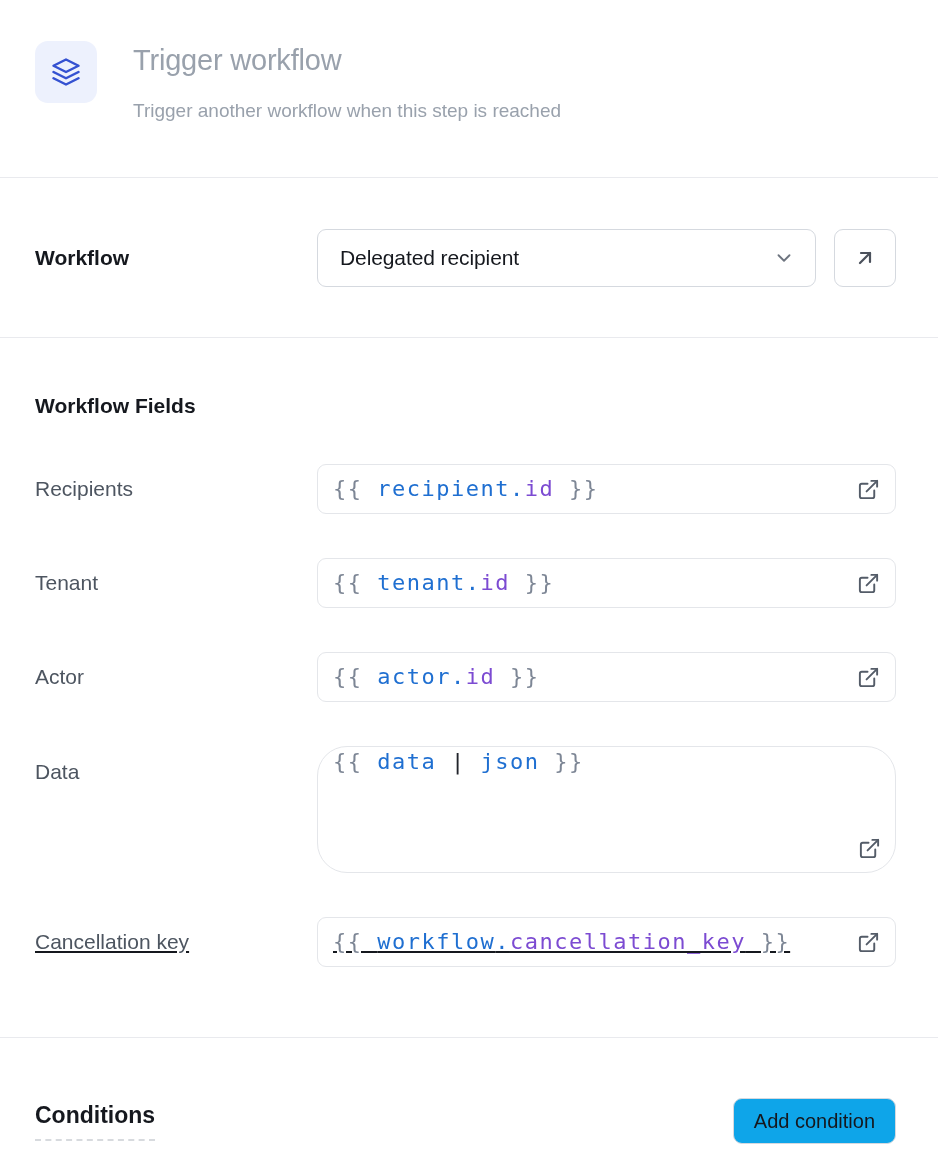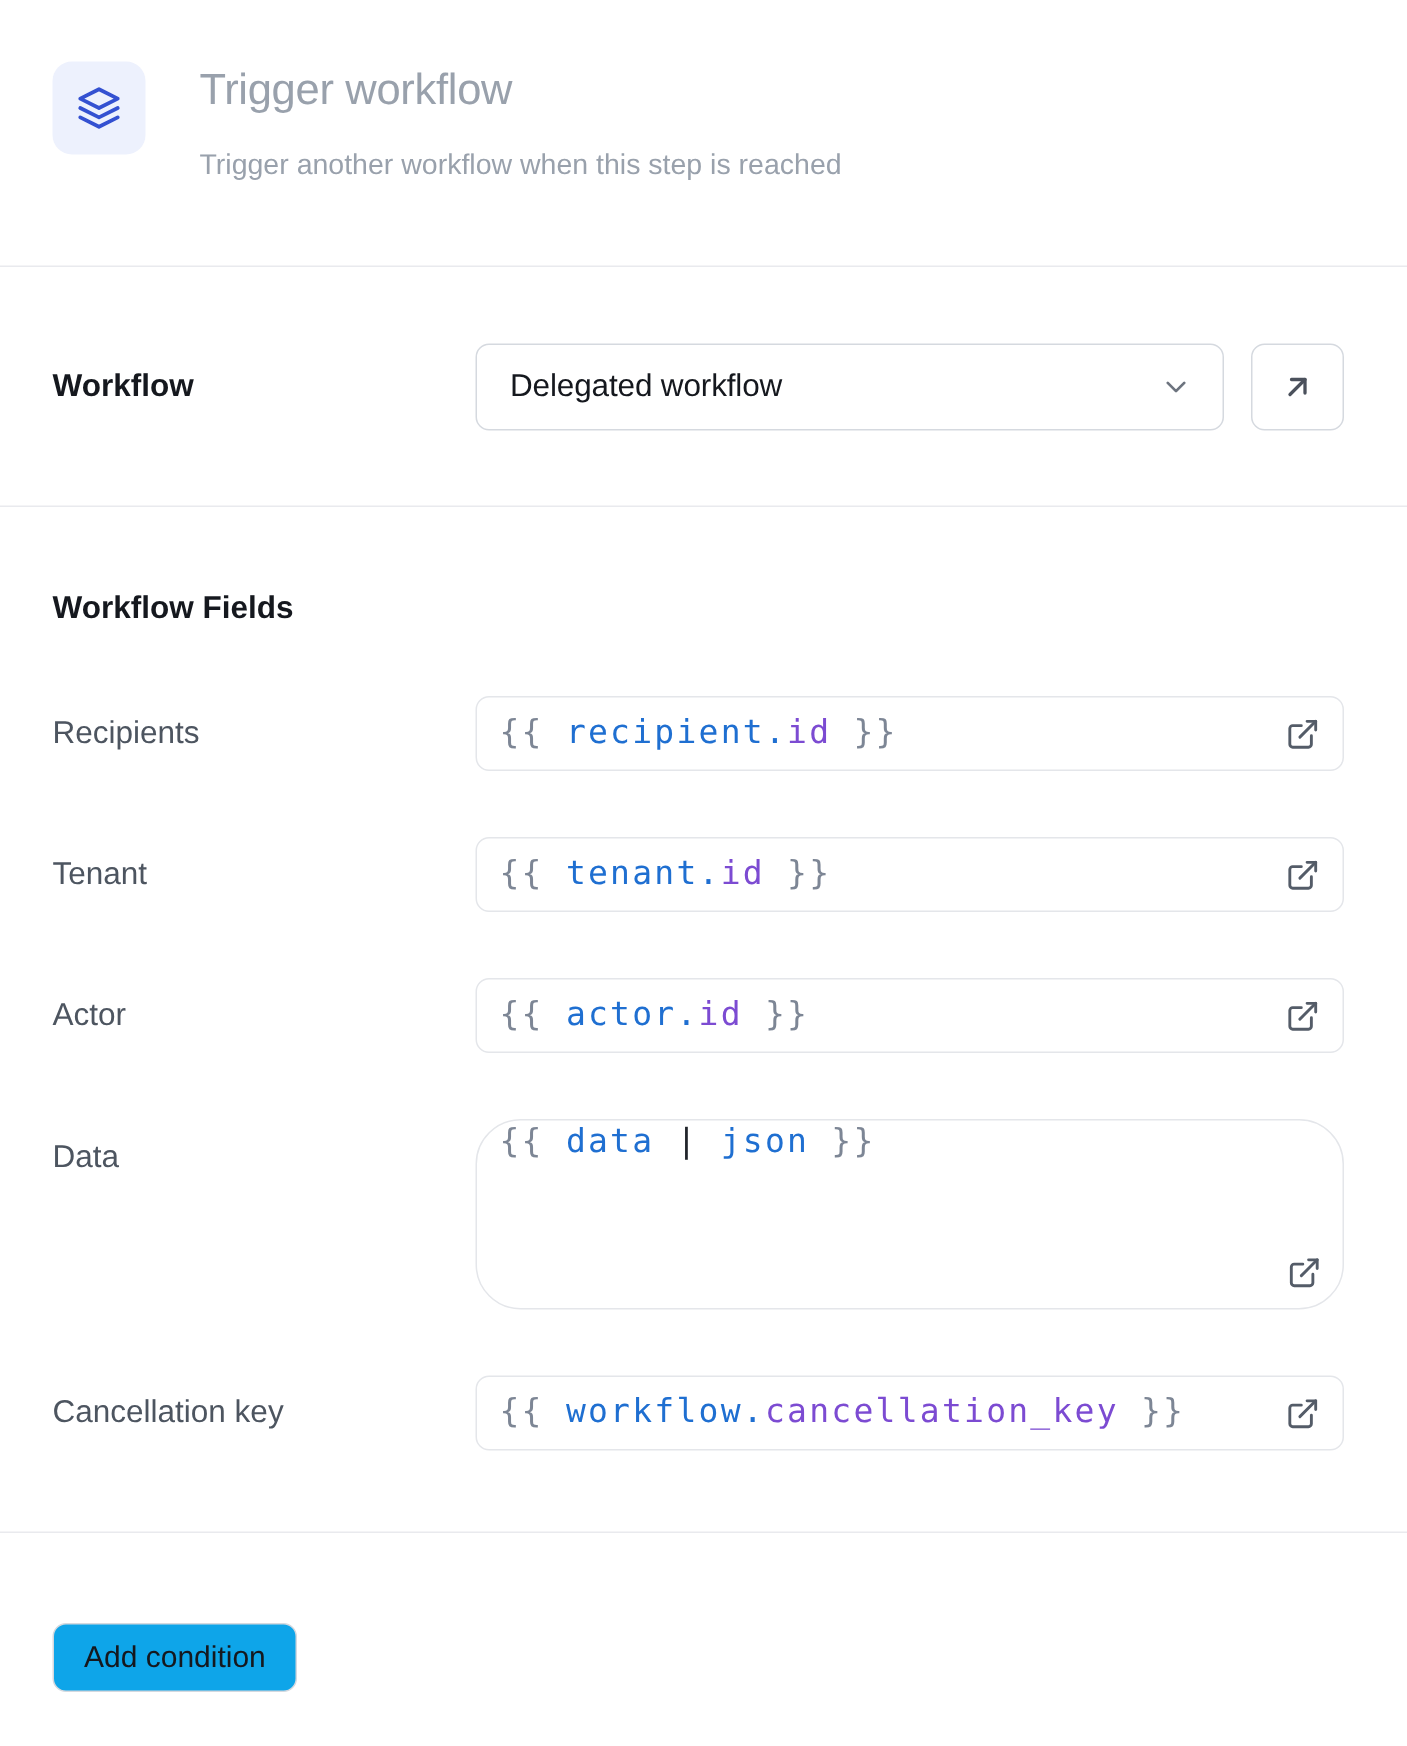--- a/index.html
+++ b/index.html
@@ -118,21 +118,21 @@
     font-weight: 700;
     color: var(--text-dark);
     line-height: 26px;
     margin-bottom: 45px;
   }
   .field-row {
     display: flex;
     align-items: center;
     margin-bottom: 44px;
   }
-  .field-row:last-child { margin-bottom: 0; }
+  .field-row:last-child { margin-bottom: 16px; text-decoration: underline; }
   .field-row.tall { align-items: flex-start; justify-content: flex-end; }
   .field-row.tall .field-label { padding-top: 14px; }
   .field-label {
     width: 282px;
     flex: 0 0 auto;
     font-size: 21px;
     font-weight: 400;
     color: var(--text-gray);
   }
   .field-box {
@@ -222,21 +222,21 @@
     </div>
     <div class="header-text">
       <h1 class="page-title">Trigger workflow</h1>
       <p class="page-subtitle">Trigger another workflow when this step is reached</p>
     </div>
   </header>
 
   <section class="selector-row">
     <div class="row-label-strong">Workflow</div>
     <div class="select" role="combobox">
-      <span class="select-value">Delegated workflow</span>
+      <span class="select-value">Delegated recipient</span>
       <span class="chevron">
         <svg viewBox="0 0 24 24" fill="none" stroke="currentColor" stroke-width="2" stroke-linecap="round" stroke-linejoin="round">
           <polyline points="6 9 12 15 18 9"></polyline>
         </svg>
       </span>
     </div>
     <button class="icon-btn">
       <span style="display:flex">
         <svg viewBox="0 0 24 24" fill="none" stroke="currentColor" stroke-width="2.2" stroke-linecap="round" stroke-linejoin="round">
           <line x1="7" y1="17" x2="17" y2="7"></line>
@@ -314,16 +314,17 @@
             <path d="M18 13v6a2 2 0 0 1-2 2H5a2 2 0 0 1-2-2V8a2 2 0 0 1 2-2h6"></path>
             <polyline points="15 3 21 3 21 9"></polyline>
             <line x1="10" y1="14" x2="21" y2="3"></line>
           </svg>
         </span>
       </div>
     </div>
   </section>
 
   <section class="conditions">
+    <h2 class="cond-heading">Conditions</h2>
     <button class="add-condition-btn">Add condition</button>
   </section>
 
 </div>
 
 </body></html>

